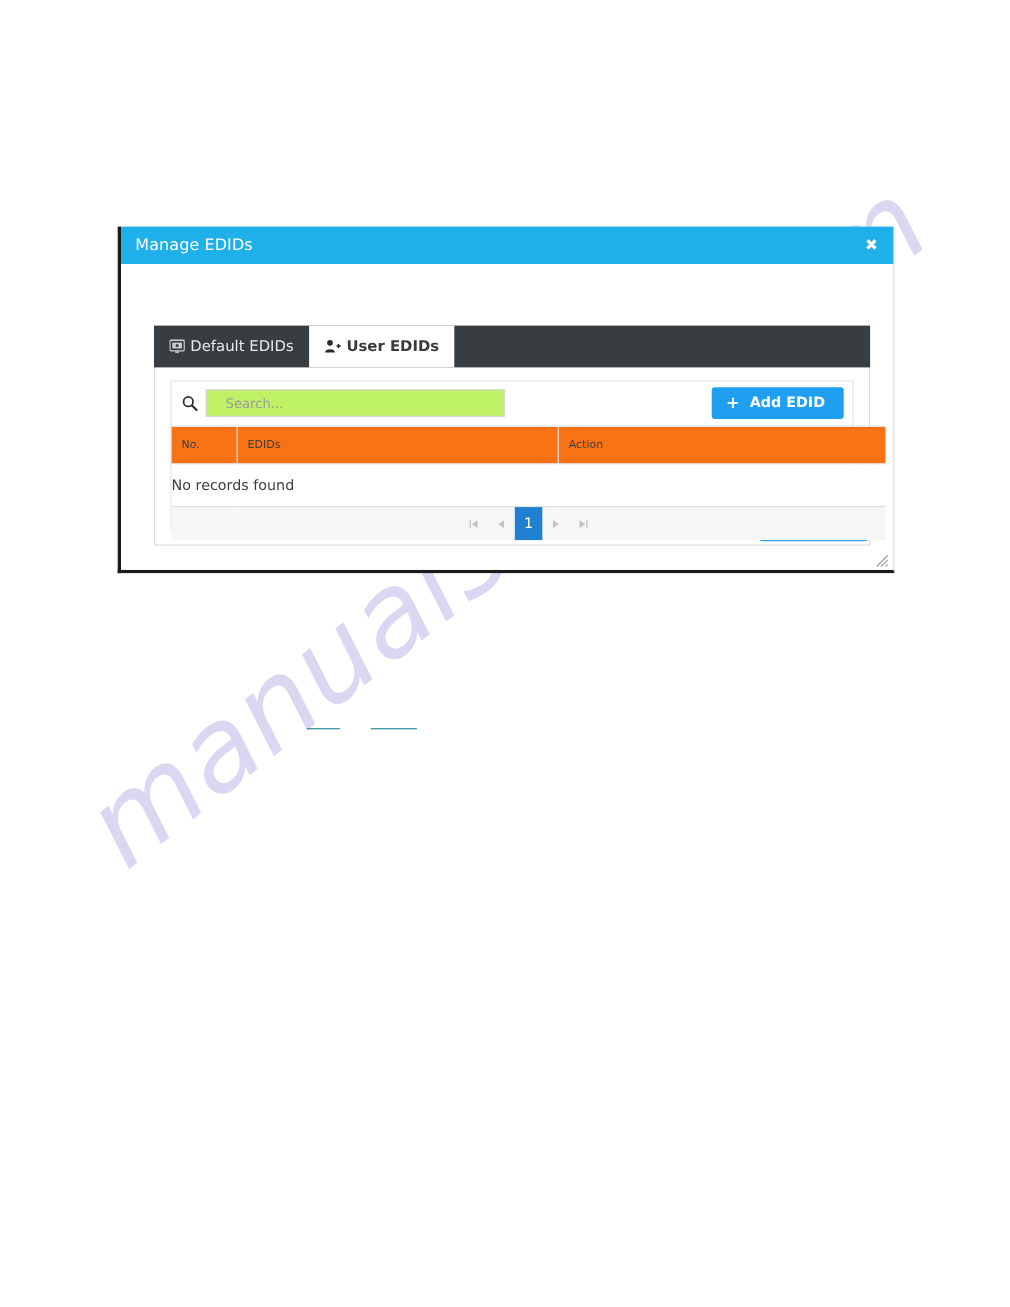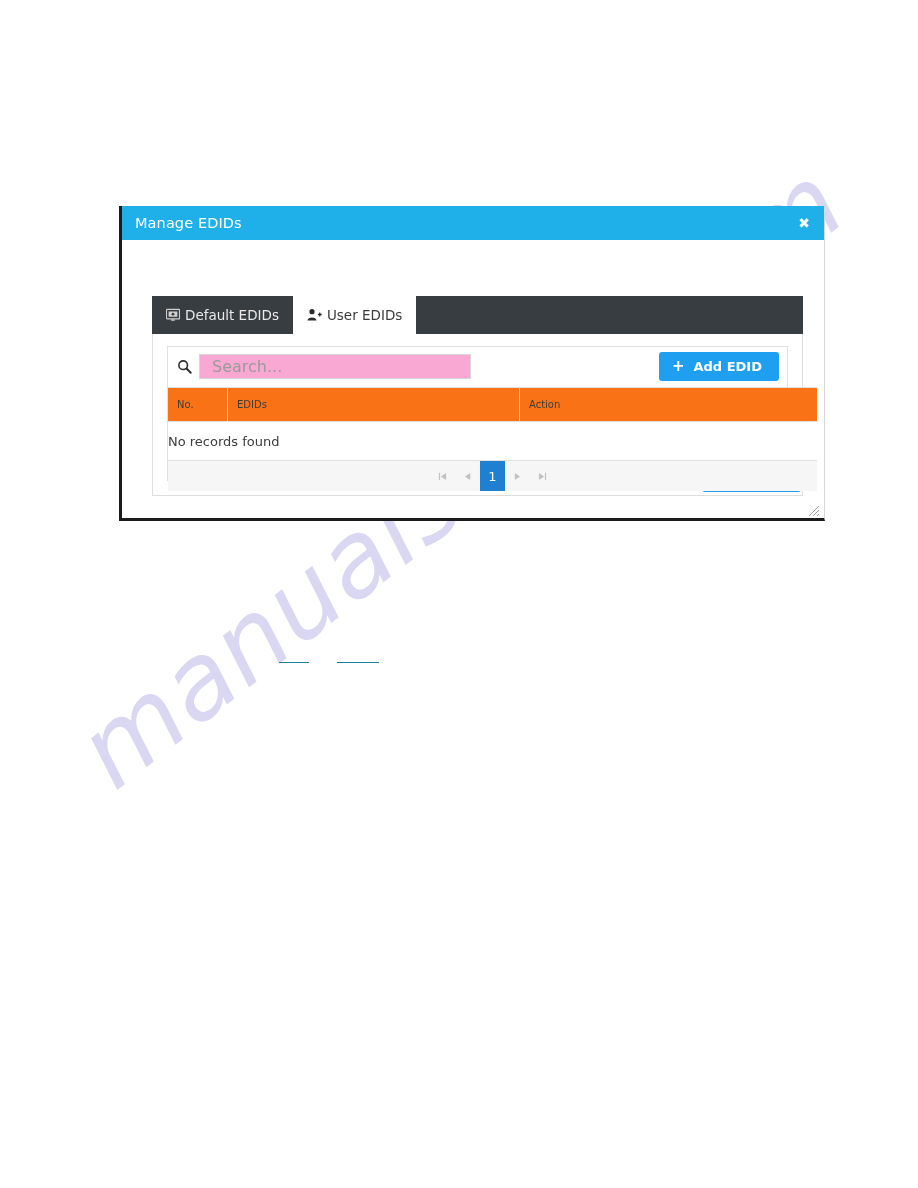--- a/index.html
+++ b/index.html
@@ -58,21 +58,20 @@
     left: 107px;
     top: 206px;
     width: 706px;
     height: 315px;
     background: #ffffff;
     border-left: 3px solid #1b1b1b;
     border-bottom: 3px solid #1b1b1b;
     border-right: 1px solid #d8d8d8;
     box-sizing: border-box;
     z-index: 5;
-    margin-left: 12px;
   }
 
   #dialog-header {
     height: 34px;
     background: #1fb0ea;
     position: relative;
   }
   #dialog-title {
     position: absolute;
     left: 13px;
@@ -134,20 +133,21 @@
     font-size: 13.5px;
     color: #e9e9e9;
     cursor: pointer;
     font-family: "DejaVu Sans", sans-serif;
     white-space: nowrap;
     justify-content: space-between;
   }
   .tab.active {
     background: #ffffff;
     color: #3b3b3b;
+    font-weight: bold;
   }
   .tab .tab-ic { display: inline-flex; align-items: center; }
 
   
   #tab-content {
     position: absolute;
     left: 45px;
     top: 106px;
     width: 621px;
     height: 135px;
@@ -172,24 +172,24 @@
   }
   #search-icon {
     width: 16px;
     height: 16px;
     display: inline-block;
   }
   #search-input {
     width: 272px;
     height: 25px;
     border: 1px solid #d6d6d6;
-    background: #f9a8d4;
-    font-size: 16px;
+    background: #bef264;
+    font-size: 12px;
     color: #555;
-    padding: 0 12px;
+    padding: 0 17px;
     box-sizing: border-box;
     font-family: "DejaVu Sans", sans-serif;
     outline: none;
   }
   #search-input::placeholder { color: #9b9b9b; }
 
   #add-edid-button {
     position: absolute;
     right: 8px;
     top: 5px;

